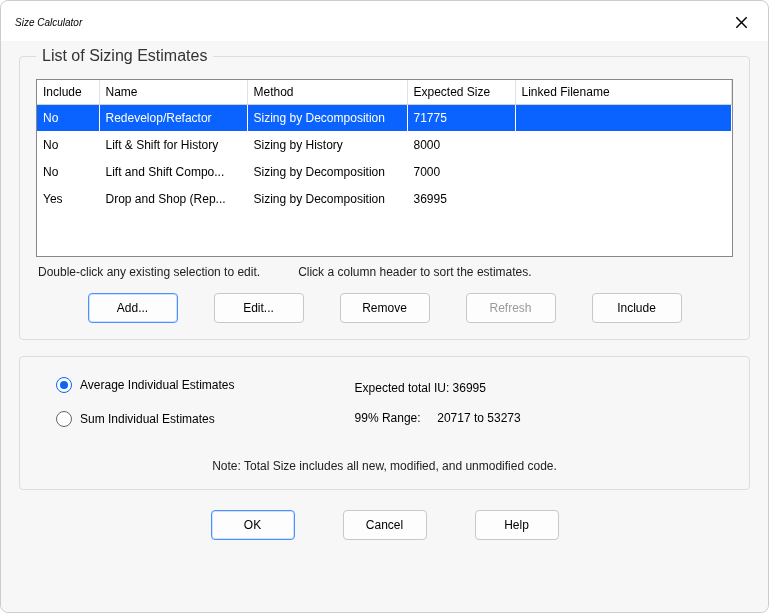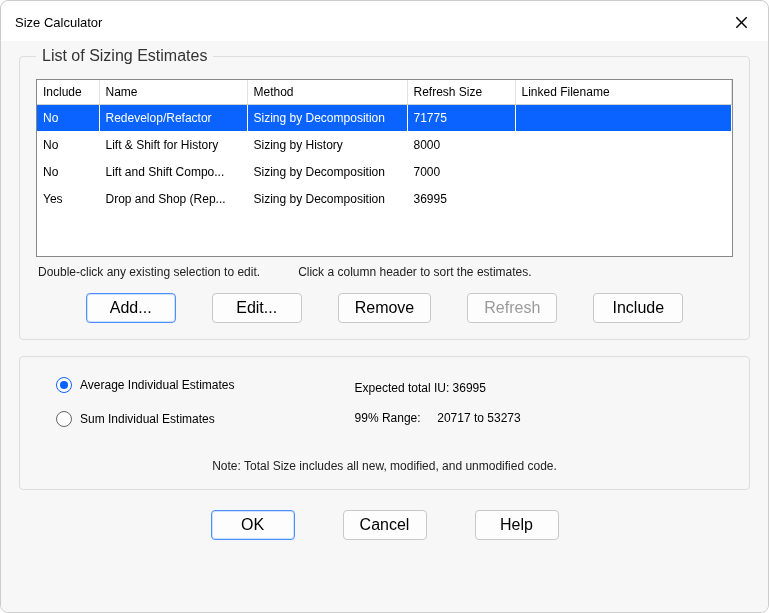--- a/index.html
+++ b/index.html
@@ -21,21 +21,21 @@
     border-radius: 8px;
     display: flex;
     flex-direction: column;
   }
   .titlebar {
     display: flex;
     align-items: center;
     justify-content: space-between;
     padding: 8px 14px 6px 14px;
   }
-  .titlebar .title { font-size: 13px; }
+  .titlebar .title { font-size: 10px; font-style: italic; }
   .close-x {
     width: 26px; height: 26px;
     display: flex; align-items:center; justify-content:center;
     cursor: default;
   }
   .close-x svg { width: 13px; height: 13px; }
   .client {
     flex: 1;
     padding: 0 18px 14px 18px;
     background: #f7f7f7;
@@ -108,21 +108,21 @@
     margin-top: 14px;
   }
   button.btn {
     min-width: 90px;
     height: 30px;
     padding: 0 16px;
     background: #fdfdfd;
     border: 1px solid #c8c8c8;
     border-radius: 4px;
     font-family: inherit;
-    font-size: 16px;
+    font-size: 12px;
     color: #000;
   }
   button.btn.primary {
     border-color: #4a90ff;
     box-shadow: inset 0 0 0 1px rgba(74,144,255,0.25);
   }
   button.btn[disabled] {
     color: #9a9a9a;
   }
   
@@ -185,21 +185,21 @@
               <col class="col-name">
               <col class="col-method">
               <col class="col-size">
               <col class="col-file">
           </colgroup>
           <thead>
             <tr>
               <th>Include</th>
               <th>Name</th>
               <th>Method</th>
-              <th>Refresh Size</th>
+              <th>Expected Size</th>
               <th>Linked Filename</th>
             </tr>
           </thead>
           <tbody>
             <tr class="row-selected">
               <td>No</td>
               <td>Redevelop/Refactor</td>
               <td>Sizing by Decomposition</td>
               <td>71775</td>
               <td></td>

